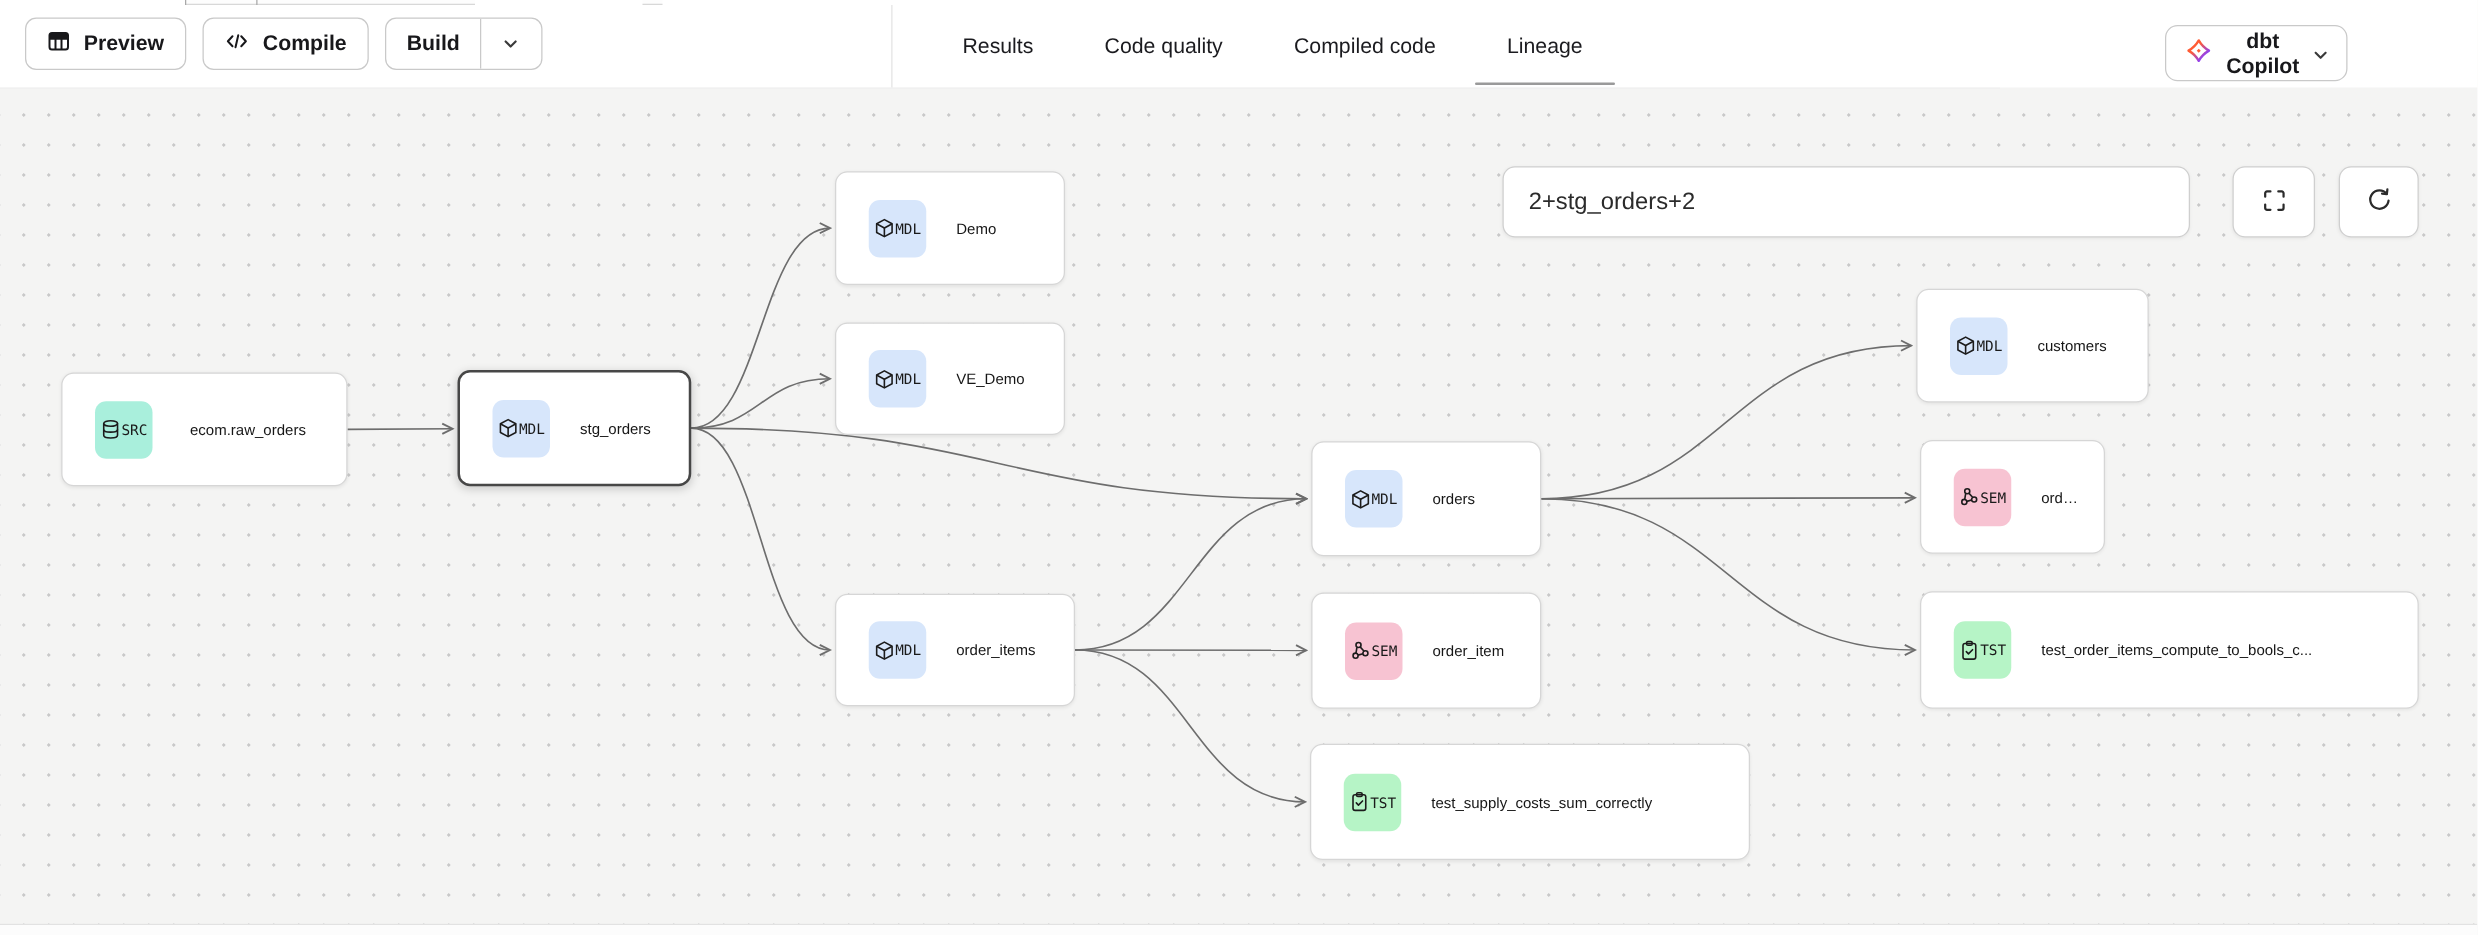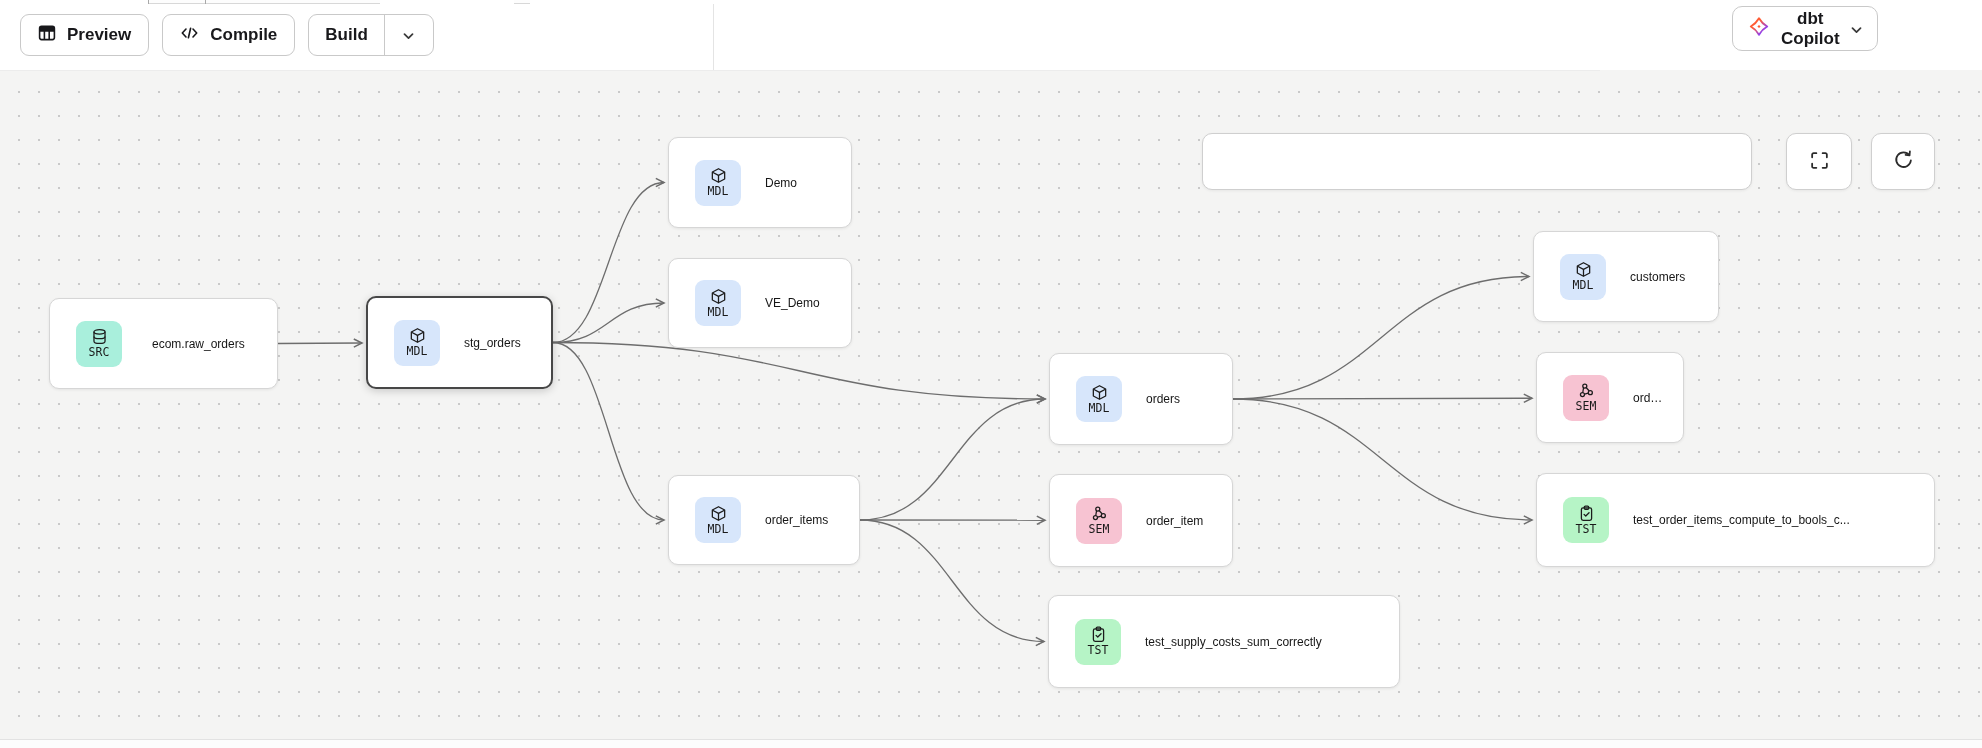--- a/index.html
+++ b/index.html
@@ -15,28 +15,28 @@
   .header{position:absolute;top:4px;left:0;width:100%;height:66px;background:#fff;border-bottom:1px solid #ececec;z-index:4;}
   .btn-row{position:absolute;left:20px;top:10px;display:flex;gap:13px;align-items:center;}
   .tbtn{height:42px;display:flex;align-items:center;gap:11px;padding:0 17px;background:#fff;border:1px solid #c9c9c9;border-radius:9px;font-size:17px;font-weight:600;color:#18181b;font-family:inherit;cursor:pointer;box-sizing:border-box;}
   .split{display:flex;align-items:stretch;height:42px;border:1px solid #c9c9c9;border-radius:9px;overflow:hidden;background:#fff;box-sizing:border-box;}
   .split .main{display:flex;align-items:center;gap:11px;padding:0 16px;font-size:17px;font-weight:600;color:#18181b;cursor:pointer;}
   .split .chev{width:48px;display:flex;align-items:center;justify-content:center;border-left:1px solid #c9c9c9;cursor:pointer;}
   .hdiv{position:absolute;left:713px;top:0;width:1px;height:66px;background:#e4e4e4;}
   .tabs{position:absolute;left:770px;top:0;height:100%;display:flex;gap:57px;align-items:center;}
   .tab{position:relative;height:100%;display:flex;align-items:center;font-size:17px;color:#1b1b1f;cursor:pointer;white-space:nowrap;}
   .tab.active::after{content:"";position:absolute;left:-26px;right:-26px;bottom:2px;height:2.5px;background:#9a9a9a;border-radius:2px;}
-  .copilot{position:absolute;left:1732px;top:2px;height:45px;display:flex;align-items:center;gap:11px;padding:0 15px;background:#fff;border:1px solid #c9c9c9;border-radius:10px;font-size:17px;font-weight:600;color:#18181b;font-family:inherit;cursor:pointer;}
+  .copilot{position:absolute;left:1732px;top:16px;height:45px;display:flex;align-items:center;gap:11px;padding:0 15px;background:#fff;border:1px solid #c9c9c9;border-radius:10px;font-size:17px;font-weight:600;color:#18181b;font-family:inherit;cursor:pointer;}
 
   
   .canvas{position:absolute;top:70px;left:0;width:1982px;height:678px;background:#f4f4f3;background-image:radial-gradient(#c9c9c9 1.05px,transparent 1.05px);background-size:20px 24px;background-position:9px 10px;overflow:hidden;}
   .edges{position:absolute;left:0;top:0;pointer-events:none;}
   .node{position:absolute;background:#fff;border:1px solid #d6d6d6;border-radius:10px;display:flex;align-items:center;padding:0 18px 0 26px;gap:24px;box-shadow:0 1px 3px rgba(0,0,0,.07);box-sizing:border-box;cursor:pointer;}
   .node.selected{border:2px solid #474747;box-shadow:0 2px 8px rgba(0,0,0,.18);}
-  .badge{width:46px;height:46px;border-radius:9px;display:flex;flex-direction:column;align-items:center;justify-content:center;flex:none;}
+  .badge{width:46px;height:46px;border-radius:9px;display:flex;flex-direction:row;align-items:center;justify-content:center;flex:none;}
   .badge svg{display:block;}
   .badge-label{font-family:"DejaVu Sans Mono",monospace;font-size:11.5px;line-height:13px;color:#1a1a1a;margin-top:1px;}
   .node-label{font-size:12px;color:#161616;white-space:nowrap;overflow:hidden;text-overflow:ellipsis;}
 
   
   .selector{position:absolute;left:1202px;top:63px;width:550px;height:57px;background:#fff;border:1px solid #cfcfcf;border-radius:10px;display:flex;box-shadow:0 1px 3px rgba(0,0,0,.06);overflow:hidden;box-sizing:border-box;}
   .selector input{flex:1;border:none;outline:none;font-size:19px;padding:0 20px;color:#2b2b2b;font-family:inherit;background:transparent;}
   .selector .update-btn{width:204px;border:none;border-left:1px solid #cfcfcf;background:#fff;font-size:19px;font-weight:600;color:#1c1c1c;font-family:inherit;cursor:pointer;}
   .icon-btn{position:absolute;top:63px;height:57px;background:#fff;border:1px solid #cfcfcf;border-radius:10px;display:flex;align-items:center;justify-content:center;cursor:pointer;box-shadow:0 1px 3px rgba(0,0,0,.06);box-sizing:border-box;}
   .fs-btn{left:1786px;width:66px;}
@@ -90,20 +90,34 @@
             <svg width="11" height="7" viewBox="0 0 11 7" fill="none" stroke="#3a3a3a" stroke-width="1.7" stroke-linecap="round" stroke-linejoin="round">
                 <path d="M1.5 1.2 L5.5 5.2 L9.5 1.2"></path>
               </svg>
           </span>
         </div>
       </div>
     </div>
 
     <div class="hdiv"></div>
 
+    <div class="tabs">
+      <div class="tab">
+          <span>Results</span>
+        </div>
+      <div class="tab">
+          <span>Code quality</span>
+        </div>
+      <div class="tab">
+          <span>Compiled code</span>
+        </div>
+      <div class="tab active">
+          <span>Lineage</span>
+        </div>
+    </div>
 
     <button class="copilot">
       <span>
         <svg width="22" height="21" viewBox="0 0 22 20">
             <defs>
               <linearGradient id="dbtg" x1="0" y1="0" x2="1" y2="1">
                 <stop offset="0.35" stop-color="#ff5c35"></stop>
                 <stop offset="0.8" stop-color="#8a3ffc"></stop>
               </linearGradient>
             </defs>
@@ -134,20 +148,21 @@
         <path d="M553 272.5 C608.5 272.5, 608.5 450, 664 450" fill="none" stroke="#6d6d6d" stroke-width="1.3" marker-end="url(#arrow)"></path>
         <path d="M860 450 C952.5 450, 952.5 329, 1045 329" fill="none" stroke="#6d6d6d" stroke-width="1.3" marker-end="url(#arrow)"></path>
         <path d="M860 450 L1045 450.25" fill="none" stroke="#6d6d6d" stroke-width="1.3" marker-end="url(#arrow)"></path>
         <path d="M860 450 C952 450, 952 571.5, 1044 571.5" fill="none" stroke="#6d6d6d" stroke-width="1.3" marker-end="url(#arrow)"></path>
         <path d="M1233 329 C1381 329, 1381 206.5, 1529 206.5" fill="none" stroke="#6d6d6d" stroke-width="1.3" marker-end="url(#arrow)"></path>
         <path d="M1233 329 L1532 328.25" fill="none" stroke="#6d6d6d" stroke-width="1.3" marker-end="url(#arrow)"></path>
         <path d="M1233 329 C1382.5 329, 1382.5 450, 1532 450" fill="none" stroke="#6d6d6d" stroke-width="1.3" marker-end="url(#arrow)"></path>
       </svg>
 
     <div class="selector">
+      <input type="text" value="2+stg_orders+2" style="">
     </div>
 
     <button class="icon-btn fs-btn">
       <span>
         <svg width="21" height="21" viewBox="0 0 20 20" fill="none" stroke="#2b2b2b" stroke-width="1.7" stroke-linecap="round">
             <path d="M3 7 V4.4 A1.4 1.4 0 0 1 4.4 3 H7"></path>
             <path d="M13 3 H15.6 A1.4 1.4 0 0 1 17 4.4 V7"></path>
             <path d="M17 13 V15.6 A1.4 1.4 0 0 1 15.6 17 H13"></path>
             <path d="M7 17 H4.4 A1.4 1.4 0 0 1 3 15.6 V13"></path>
           </svg>

